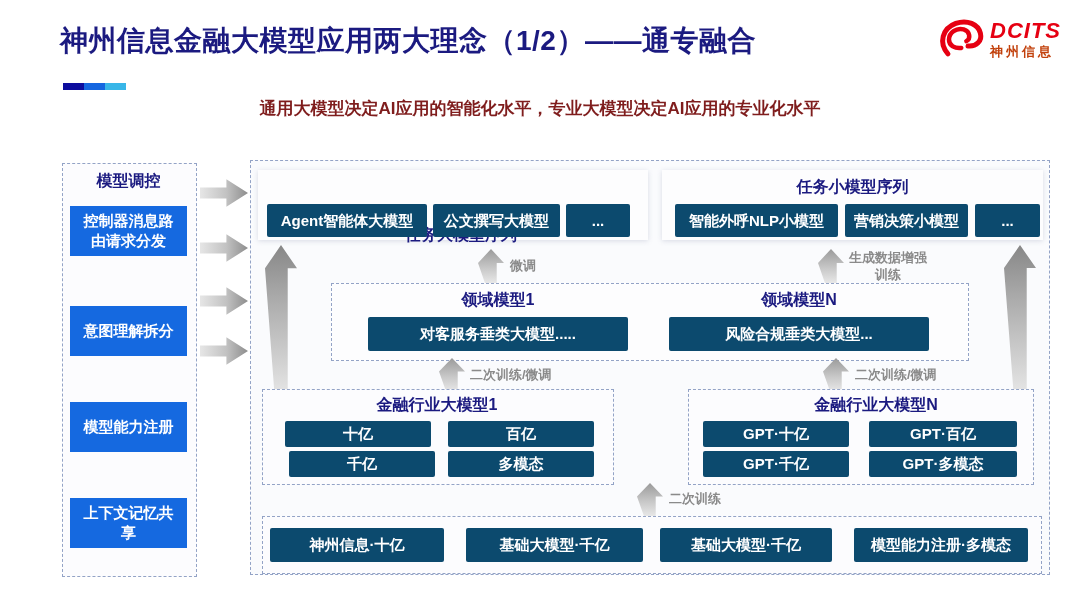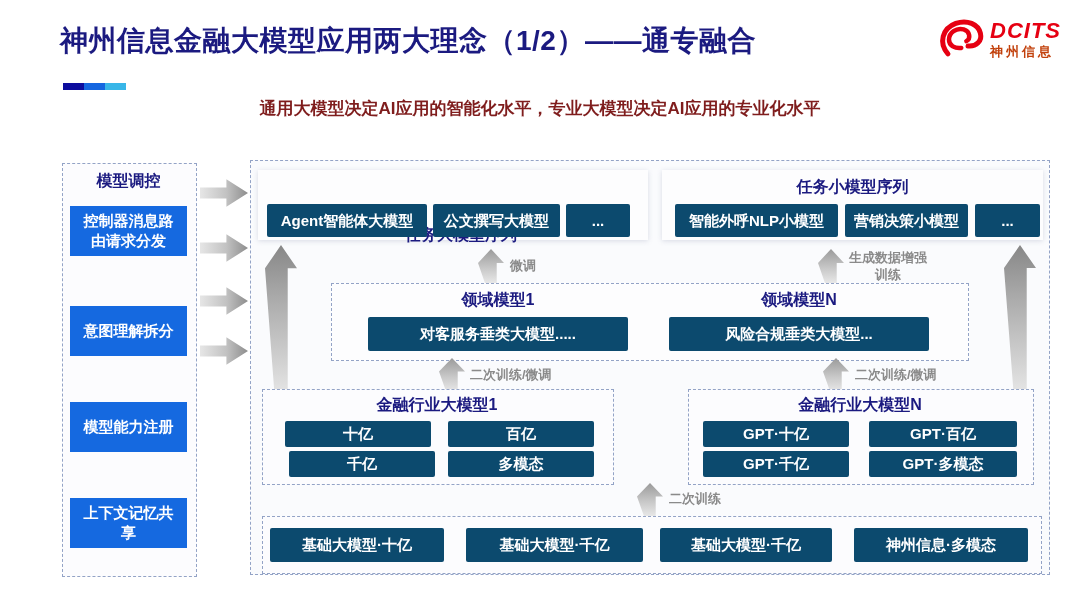--- a/index.html
+++ b/index.html
@@ -136,26 +136,26 @@
 <div class="glabel" style="left:855px; top:366px;">二次训练/微调</div>
 
 <div class="dashed" style="left:262px; top:389px; width:350px; height:94px; background:#fcfcfe;"></div>
 <div class="gtitle" style="left:262px; top:395px; width:350px;">金融行业大模型1</div>
 <div class="btn" style="left:285px; top:421px; width:146px; height:26px;">十亿</div>
 <div class="btn" style="left:448px; top:421px; width:146px; height:26px;">百亿</div>
 <div class="btn" style="left:289px; top:451px; width:146px; height:26px;">千亿</div>
 <div class="btn" style="left:448px; top:451px; width:146px; height:26px;">多模态</div>
 
 <div class="dashed" style="left:688px; top:389px; width:344px; height:94px; background:#fcfcfe;"></div>
-<div class="gtitle" style="left:688px; top:395px; width:344px;">金融行业大模型N</div>
+<div class="gtitle" style="left:704px; top:395px; width:344px;">金融行业大模型N</div>
 <div class="btn" style="left:703px; top:421px; width:146px; height:26px;">GPT·十亿</div>
 <div class="btn" style="left:869px; top:421px; width:148px; height:26px;">GPT·百亿</div>
 <div class="btn" style="left:703px; top:451px; width:146px; height:26px;">GPT·千亿</div>
 <div class="btn" style="left:869px; top:451px; width:148px; height:26px;">GPT·多模态</div>
 
 <div class="arr-up-sm" style="left:637px; top:483px; width:26px; height:34px;"></div>
 <div class="glabel" style="left:669px; top:490px;">二次训练</div>
 
 <div class="dashed" style="left:262px; top:516px; width:778px; height:56px; background:#fcfcfe;"></div>
-<div class="btn" style="left:270px; top:528px; width:174px; height:34px;">基础大模型·十亿</div>
+<div class="btn" style="left:270px; top:528px; width:174px; height:34px;">神州信息·十亿</div>
 <div class="btn" style="left:466px; top:528px; width:177px; height:34px;">基础大模型·千亿</div>
 <div class="btn" style="left:660px; top:528px; width:172px; height:34px;">基础大模型·千亿</div>
-<div class="btn" style="left:854px; top:528px; width:174px; height:34px;">神州信息·多模态</div>
+<div class="btn" style="left:854px; top:528px; width:174px; height:34px;">模型能力注册·多模态</div>
 
 </body></html>

